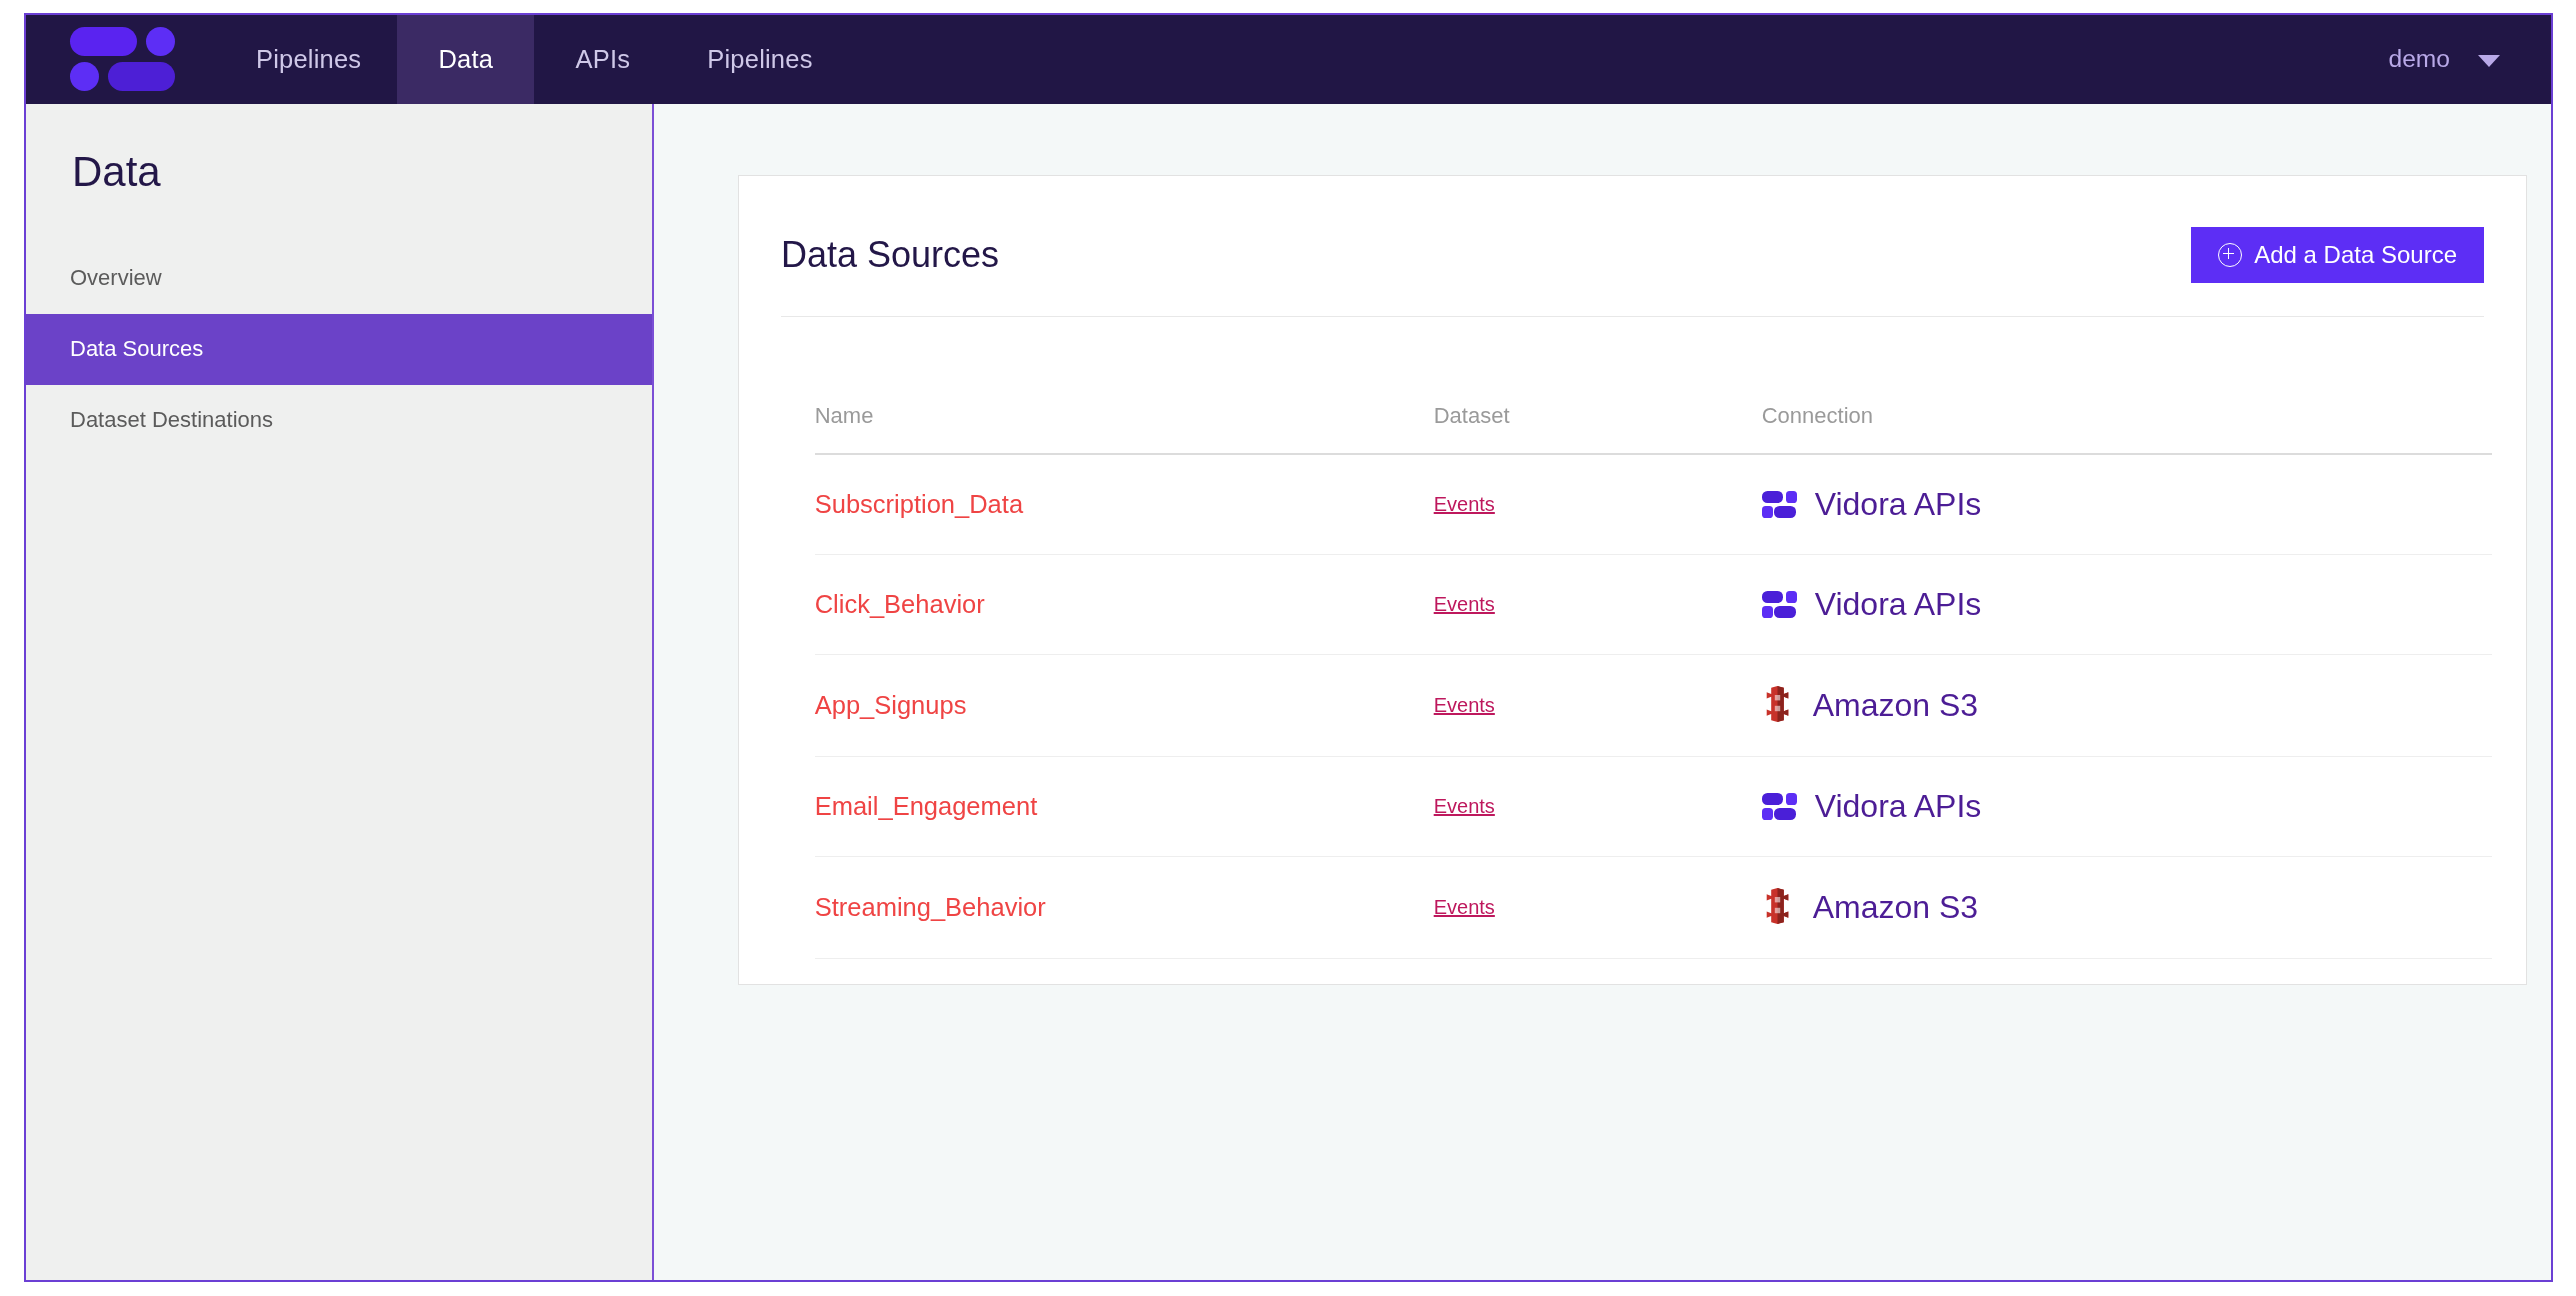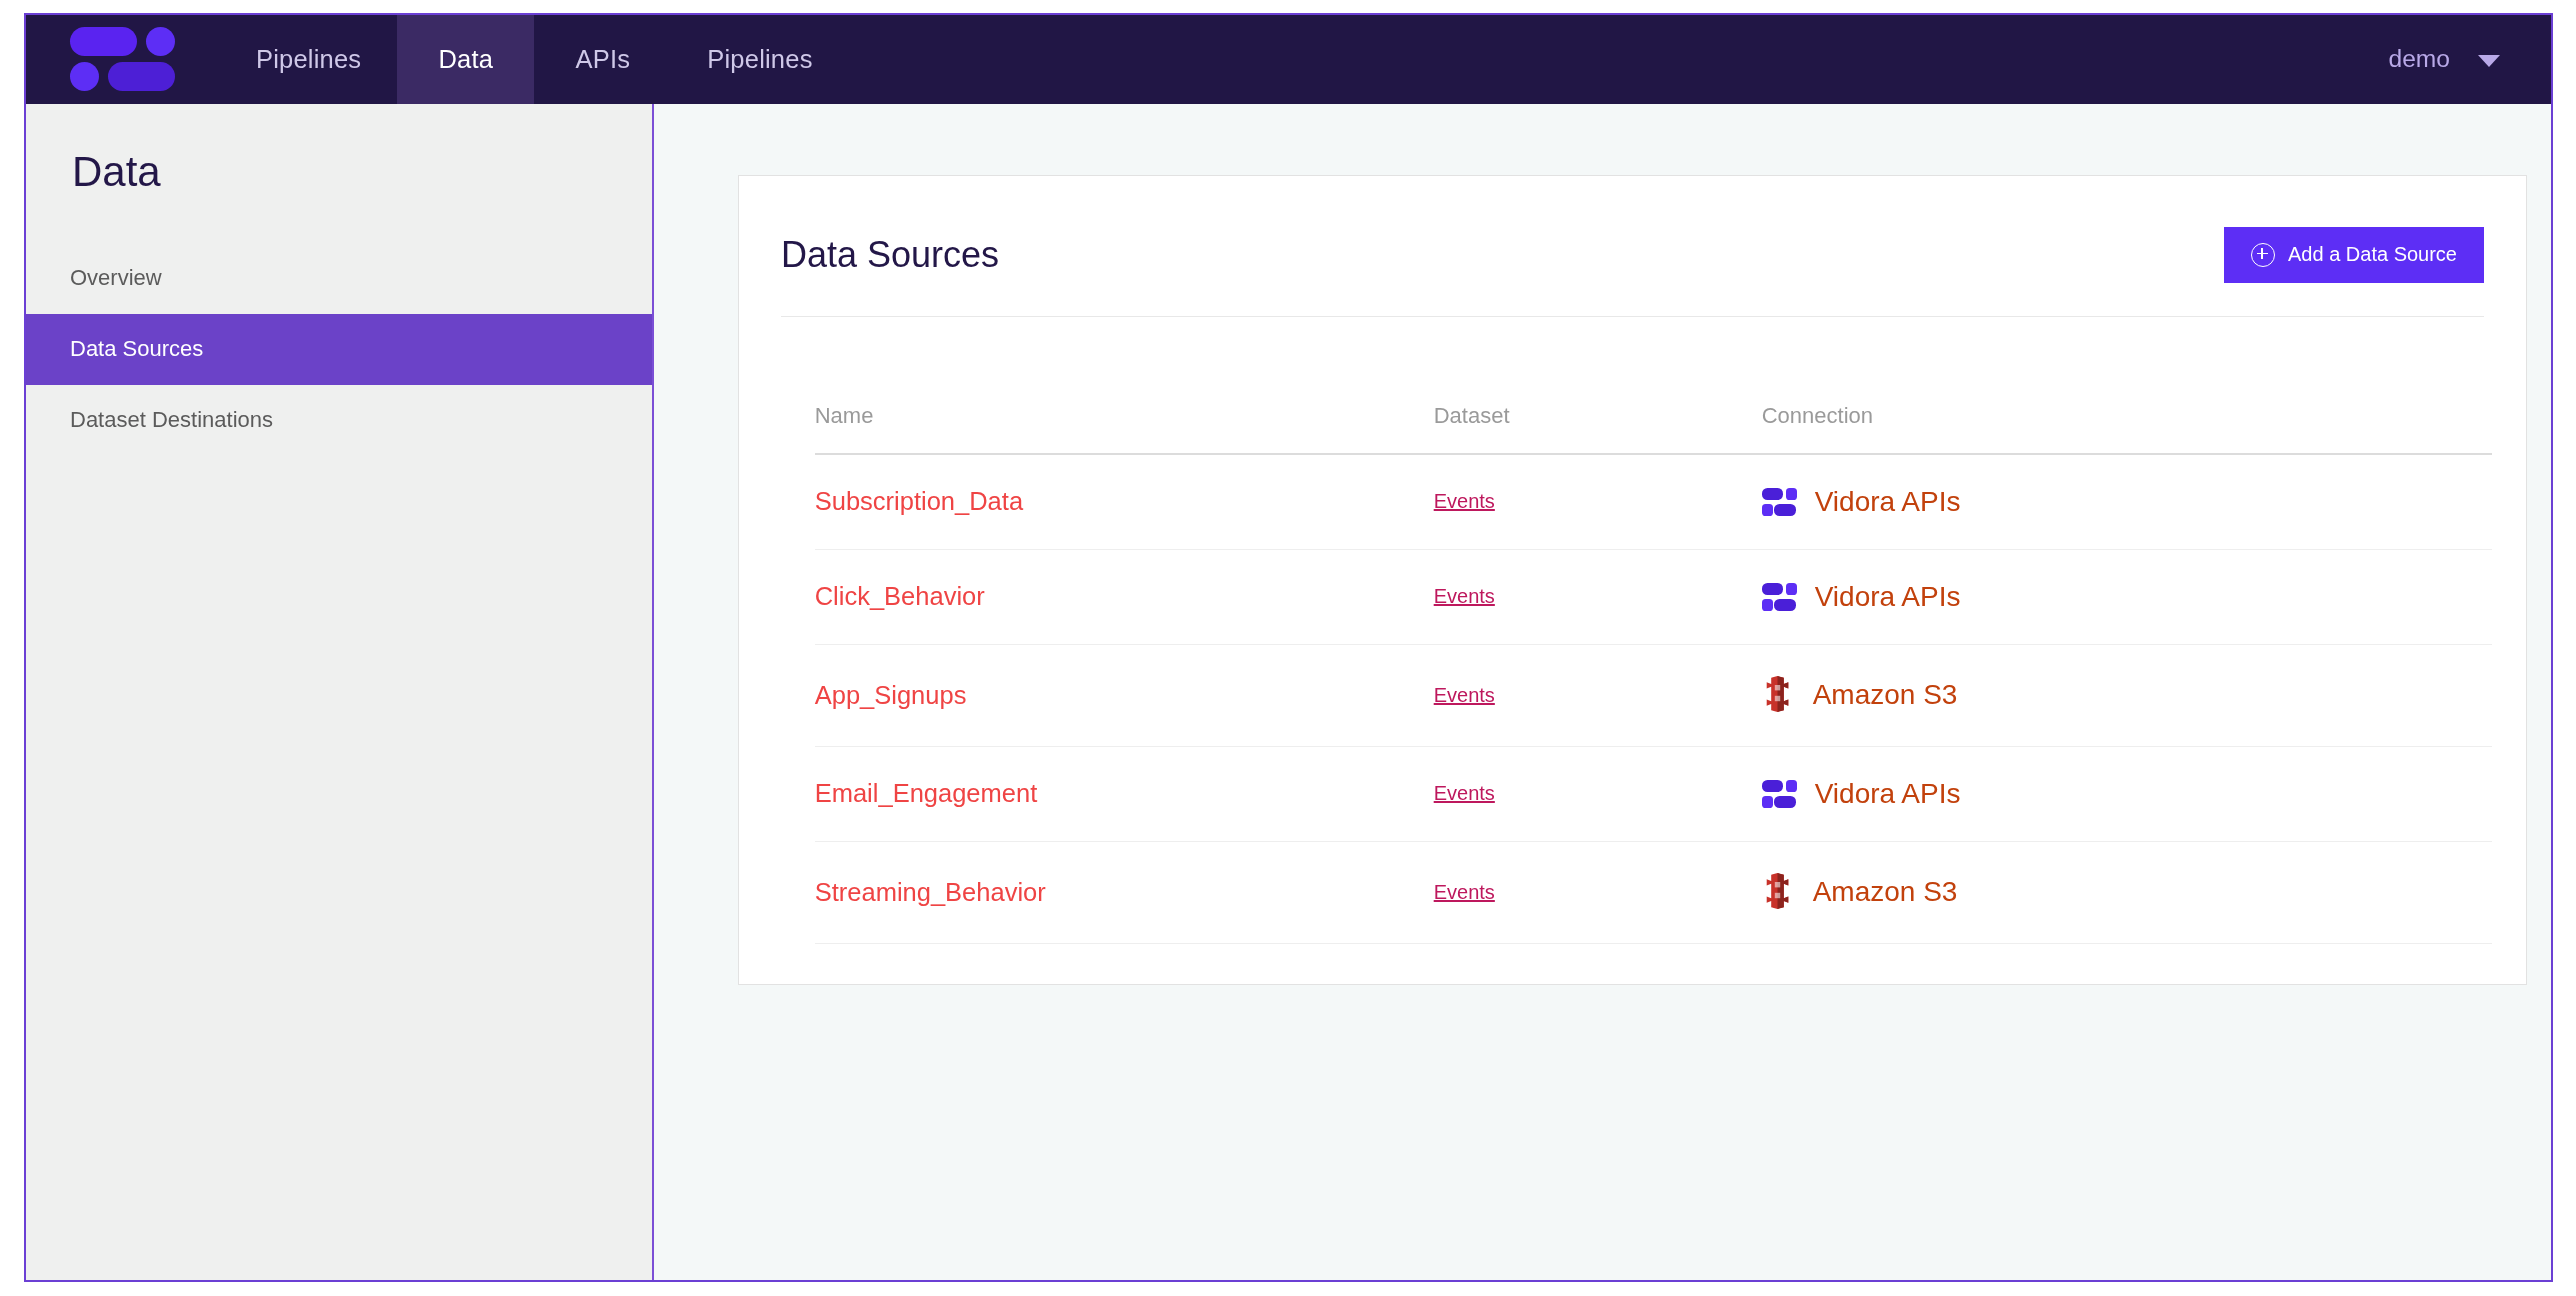--- a/index.html
+++ b/index.html
@@ -162,21 +162,21 @@
 
   .card-title {
     font-size: 36px;
     color: #231748;
     font-weight: 400;
   }
 
   .add-btn {
     background: #5d2ef5;
     color: #ffffff;
-    font-size: 20px;
+    font-size: 24px;
     height: 56px;
     padding: 0 27px;
     display: flex;
     align-items: center;
     gap: 12.7px;
     cursor: pointer;
     user-select: none;
     border: none;
     font-family: "Liberation Sans", sans-serif;
   }
@@ -224,21 +224,21 @@
     color: #ef4444;
     font-size: 25.5px;
     cursor: pointer;
   }
   .ds-dataset {
     color: #be185d;
     font-size: 20px;
     text-decoration: underline;
   }
   .conn-cell { display: flex; align-items: center; gap: 20px; }
-  .conn-label { color: #c2410c; font-size: 28px; }
+  .conn-label { color: #4c1d95; font-size: 32px; }
 
   
   .vidora-icon {
     width: 33px; height: 27px;
     position: relative;
     flex: 0 0 auto;
   }
   .vidora-icon i { position: absolute; background: #5d2ef5; display: block; }
   .vidora-icon .a { left: 0;  top: 0;  width: 21px; height: 12px; border-radius: 5.5px; background: #4a1fd8; }
   .vidora-icon .b { left: 24px; top: 0; width: 11px; height: 12px; border-radius: 3.6px; }

